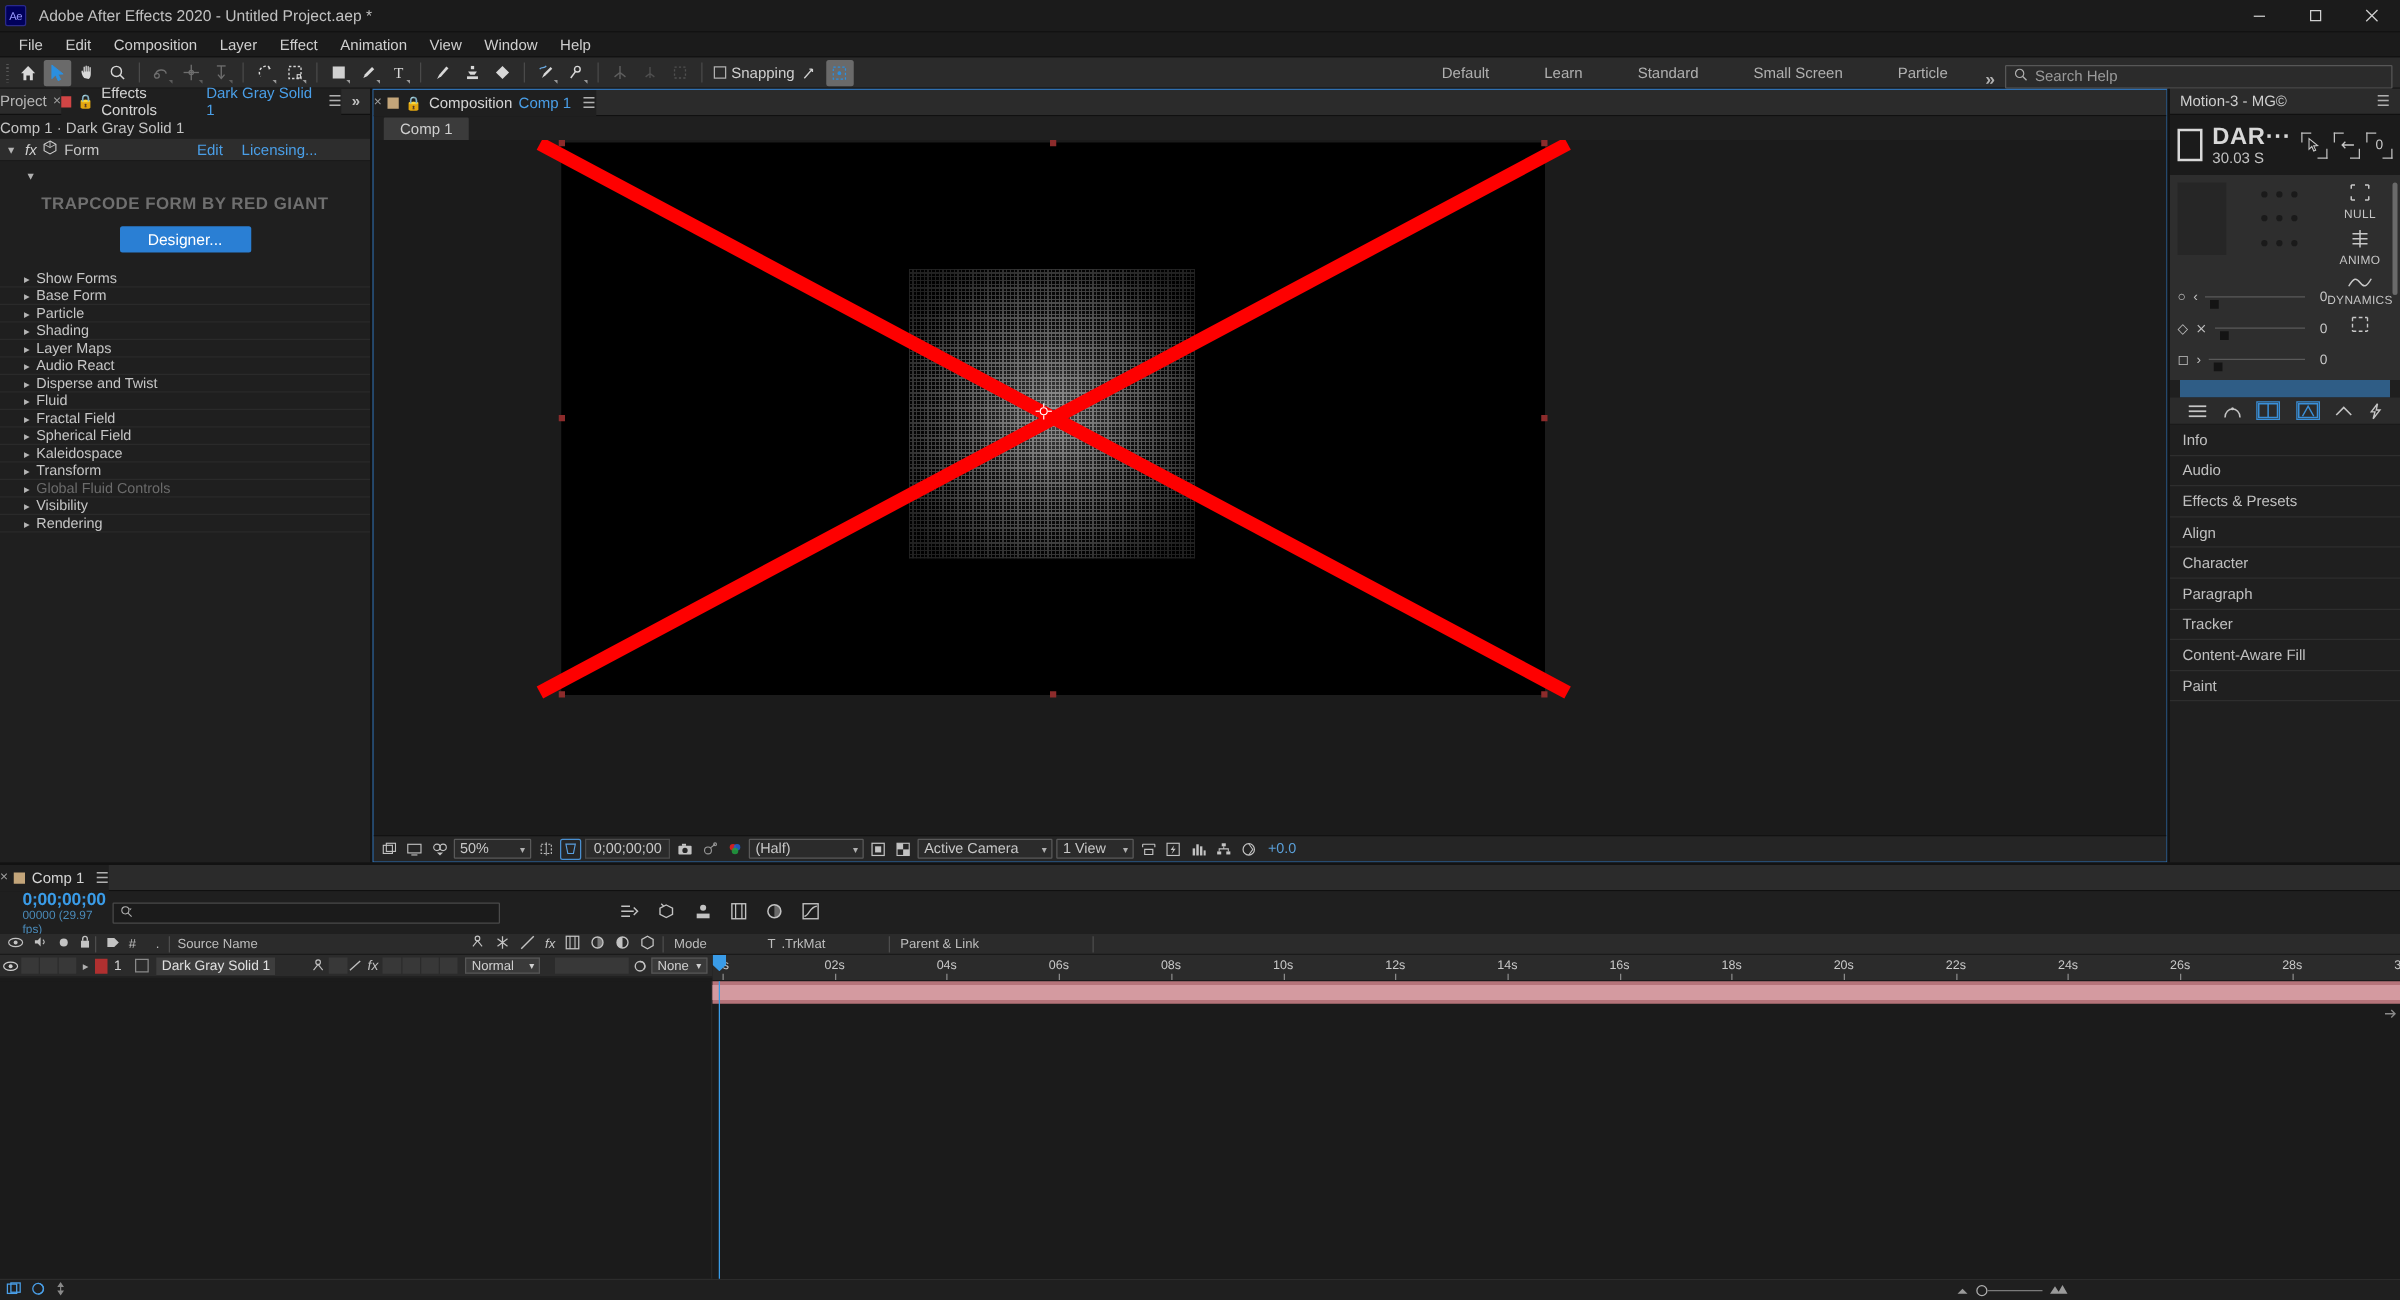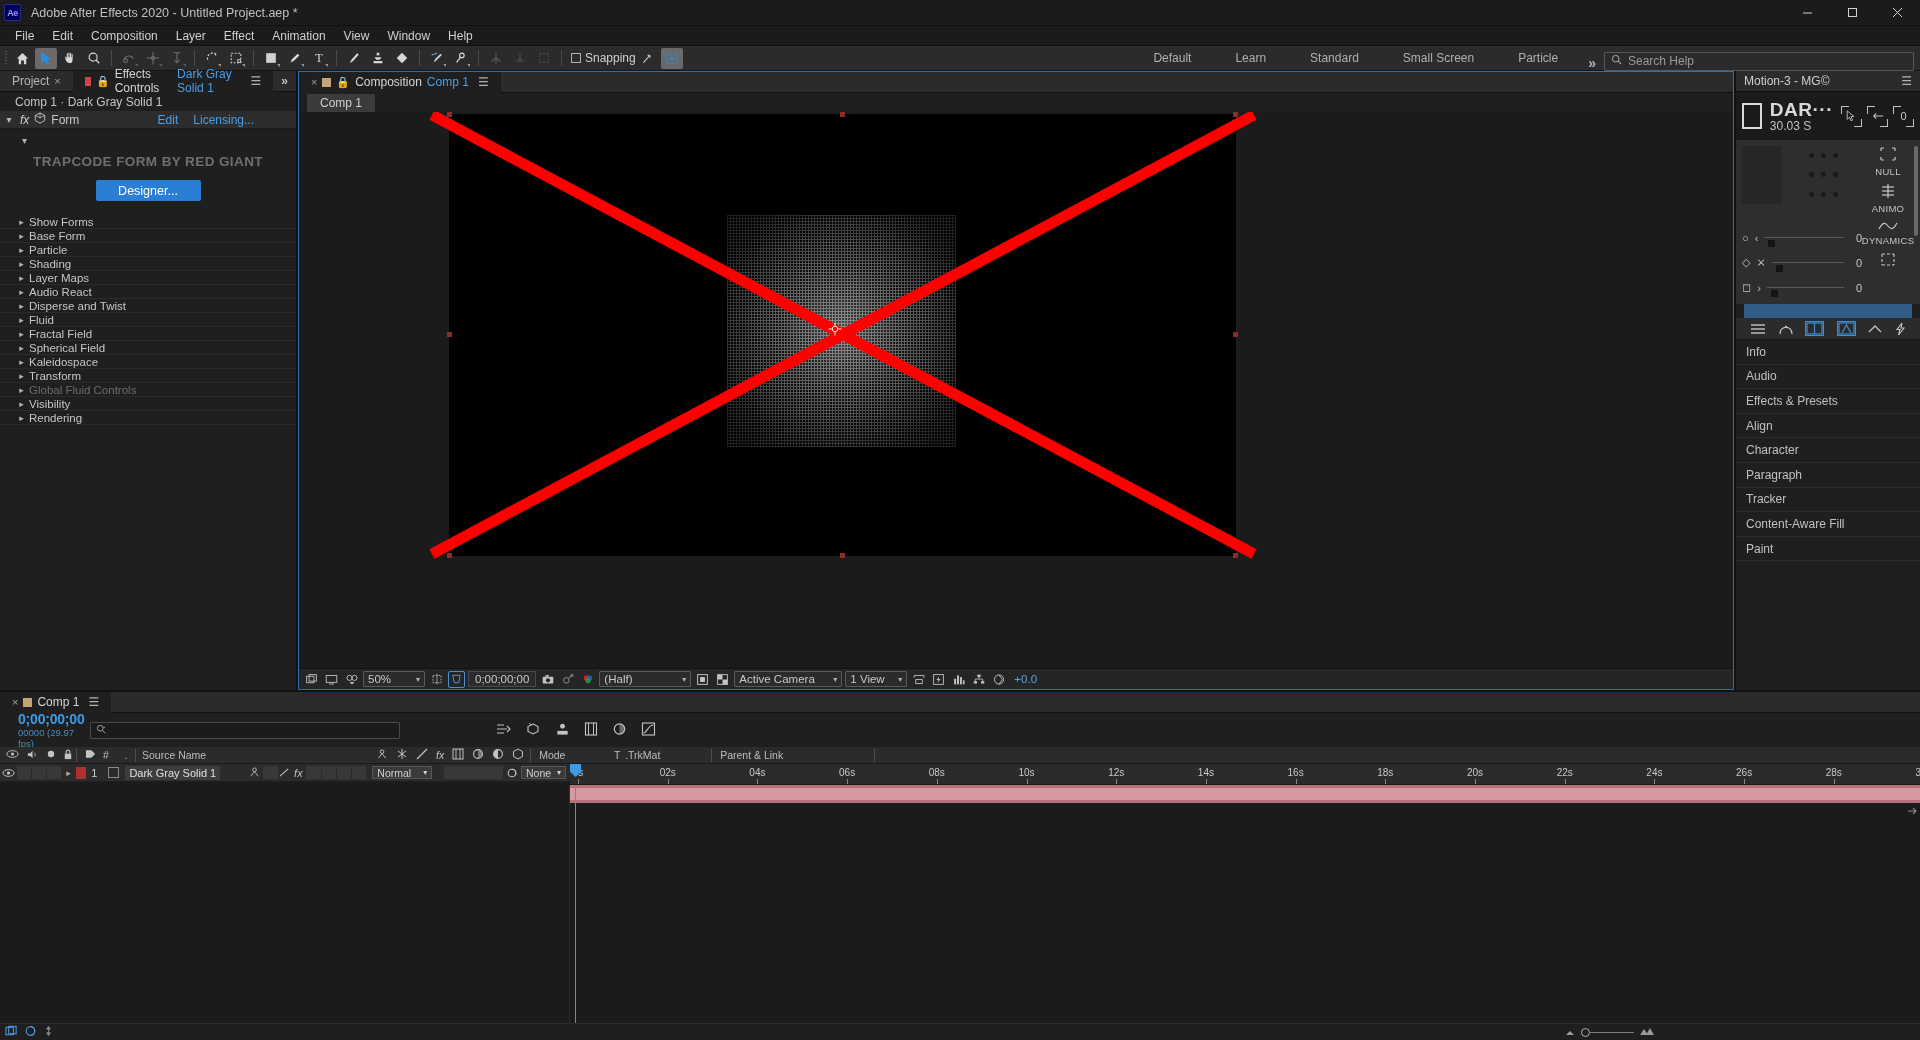--- a/index.html
+++ b/index.html
@@ -14,21 +14,21 @@
   .app { position: relative; width: 1920px; height: 1040px; display: flex; flex-direction: column; }
 
   
   .titlebar {
     height: 26px; background: #1b1b1b; display: flex; align-items: center;
     border-bottom: 1px solid #101010; flex: 0 0 26px;
   }
   .ae-logo {
     width: 17px; height: 17px; margin-left: 4px; background: #00005b;
     border: 1px solid #2a2a8a; border-radius: 2px; color: #9999ff;
-    font-size: 9px; font-weight: bold; display: flex; align-items: center; justify-content: center;
+    font-size: 9px; font-weight: normal; display: flex; align-items: center; justify-content: center;
     letter-spacing: -0.5px;
   }
   .title-text { margin-left: 10px; font-size: 12.5px; color: #c0c0c0; }
   .win-ctrls { margin-left: auto; display: flex; height: 26px; }
   .win-btn {
     width: 45px; height: 26px; display: flex; align-items: center; justify-content: center;
     color: #c8c8c8; font-size: 12px;
   }
   .win-btn svg { display:block; }
 
@@ -81,31 +81,31 @@
   .mainrow { display: flex; flex: 0 0 619px; height: 619px; }
 
   
   .leftpanel { width: 298px; background: #1f1f1f; display: flex; flex-direction: column;
                border-right: 2px solid #121212; }
   .panel-tabs {
     height: 21px; background: #2b2b2b; display: flex; align-items: center;
     border-bottom: 1px solid #101010; position: relative;
   }
   .ptab {
-    height: 21px; display: flex; align-items: center; gap: 5px; padding: 0 12px;
+    height: 21px; display: flex; align-items: center; gap: 5px; padding: 0 0;
     font-size: 12px; color: #b6b6b6;
   }
   .ptab.sel { background: #1f1f1f; color: #d4d4d4; }
   .ptab .close-x { color: #a0a0a0; font-size: 11px; }
   .sw-red { width: 9px; height: 9px; background: #d14545; }
   .lock-ico { color:#c0c0c0; font-size:11px; }
   .ptab .blue { color: #4a9fe8; }
   .ptab-menu { margin-left: 4px; color: #b0b0b0; font-size: 12px; }
   .tabs-overflow { margin-left: auto; padding: 0 8px; color: #c0c0c0; font-weight: bold; }
-  .ec-crumb { height: 19px; display: flex; align-items: center; padding-left: 15px;
+  .ec-crumb { height: 19px; display: flex; align-items: center; padding-left: 0;
               font-size: 12px; color: #c4c4c4; background: #1f1f1f; }
   .ec-fxrow {
     height: 18px; display: flex; align-items: center; gap: 5px; padding-left: 3px;
     background: #2d2d2d; border-bottom: 1px solid #1a1a1a; font-size: 12px;
   }
   .tri { color: #b5b5b5; font-size: 10px; width: 12px; text-align: center; display:inline-block; }
   .fx-label { font-style: italic; color: #d0d0d0; font-size: 12px; }
   .ec-fxrow .lnk { color: #4a9fe8; margin-left: auto; margin-right: 10px; }
   .ec-fxrow .lnk2 { color: #4a9fe8; margin-right: 42px; }
   .ec-banner { padding: 6px 0 0 0; background: #1f1f1f; }

